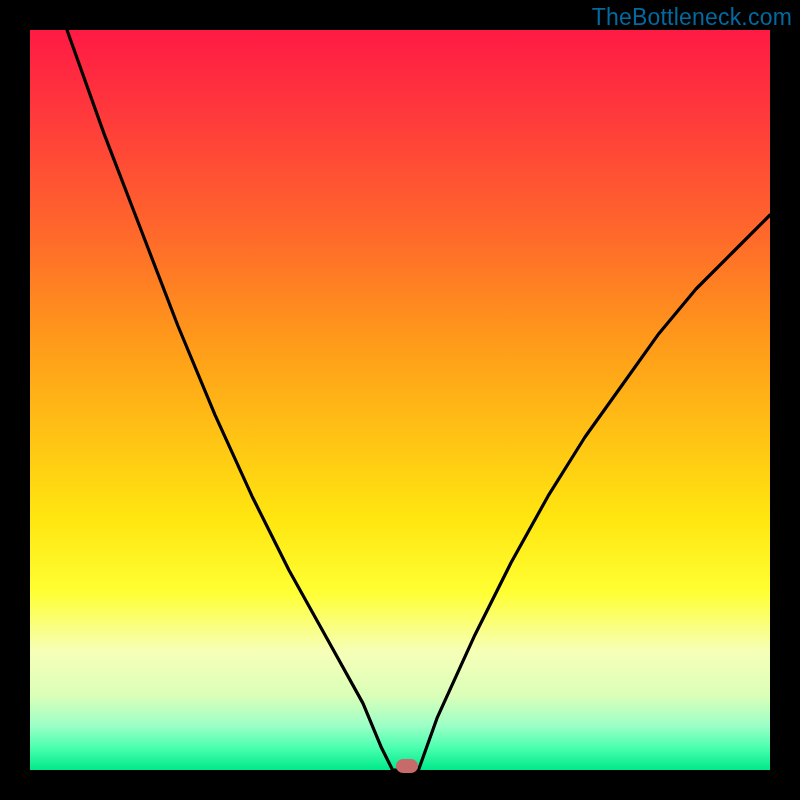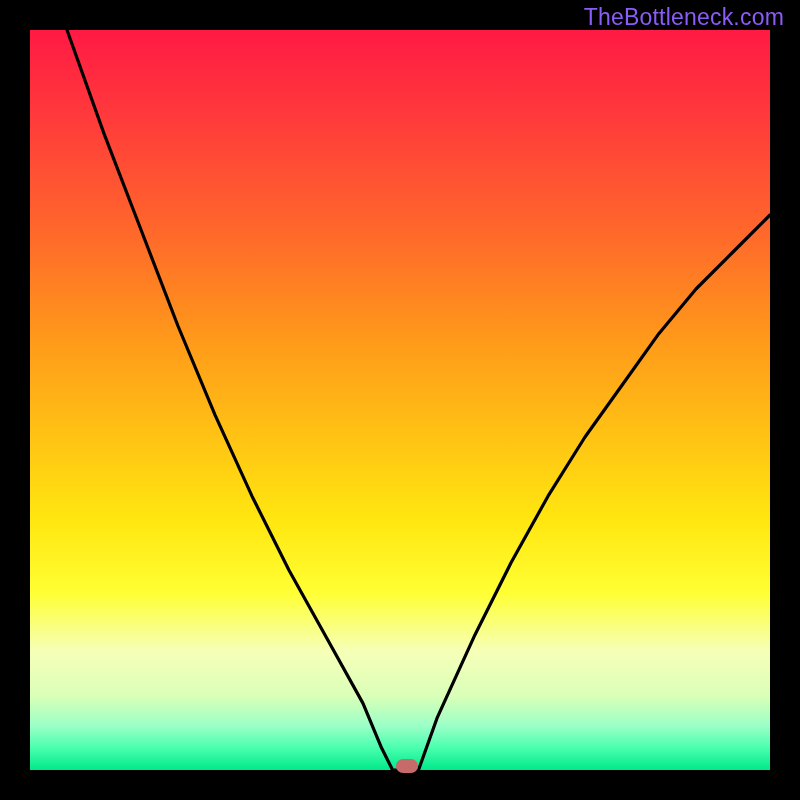--- a/index.html
+++ b/index.html
@@ -36,22 +36,22 @@
       #f6ffb8 84%,
       #daffb8 90%,
       #9cffc7 94%,
       #4affaf 97%,
       #00e98a 100%
     );
   }
   .watermark {
     position: absolute;
     top: 4px;
-    right: 16px;
-    color: #8b5cf6;
+    right: 8px;
+    color: #0369a1;
     font-size: 23px;
     font-weight: 500;
     letter-spacing: 0.2px;
     z-index: 10;
     user-select: none;
   }
   svg.curve {
     position: absolute;
     top: 0;
     left: 0;

